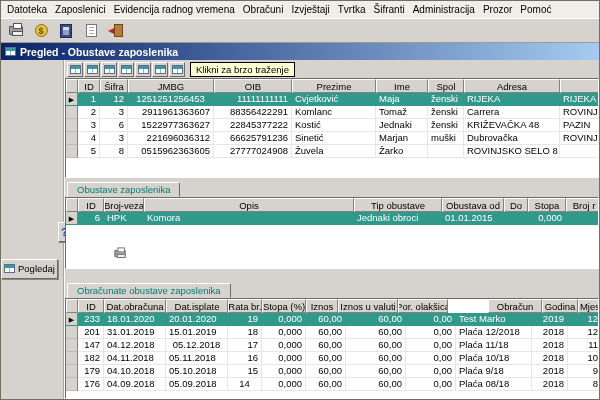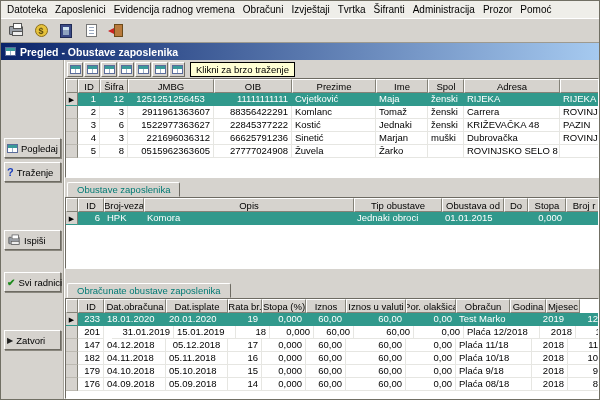--- a/index.html
+++ b/index.html
@@ -44,21 +44,21 @@
   .chk-ico { color:#1d8a1d; font-size:10px; font-weight:bold; }
   .arr-ico { color:#222; font-size:8px; }
 
   
   .titlebar { height:17px; background:linear-gradient(to right,#0a246a,#a6caf0);
     display:flex; align-items:center; padding:0 4px; gap:4px; }
   .title { color:#fff; font-size:10.5px; font-weight:bold; white-space:nowrap; }
 
   
   .content { flex:1; display:flex; overflow:hidden; }
-  .sidebar { width:64px; display:flex; flex-direction:column; align-items:center;
+  .sidebar { width:64px; display:flex; flex-direction:row; align-items:center;
     background:#d6d3ce; border-right:1px solid #ffffff; box-shadow:inset -1px 0 0 #a8a59c; }
   .side-btn { width:57px; height:20px; background:#d6d3ce;
     border:1px solid; border-color:#fff #6e6b63 #6e6b63 #fff; box-shadow:1px 1px 0 #8a877e;
     display:flex; align-items:center; gap:3px; padding:0 2px; font-size:9.5px;
     font-family:"Liberation Sans",sans-serif; white-space:nowrap; }
   .sb1 { margin-top:78px; } .sb2 { margin-top:4px; } .sb3 { margin-top:48px; }
   .sb4 { margin-top:22px; } .sb5 { margin-top:38px; }
 
   .main { flex:1; display:flex; flex-direction:column; overflow:hidden; }
 
@@ -292,24 +292,24 @@
       <div class="tab tab2">Obračunate obustave zaposlenika</div>
 
       <div class="grid bottom-grid">
         <div class="ghead">
             <div class="th" style="width: 12px;"></div>
             <div class="th" style="width: 26px;">ID</div>
             <div class="th" style="width: 62px;">Dat.obračuna</div>
             <div class="th" style="width: 62px;">Dat.isplate</div>
             <div class="th" style="width: 34px;">Rata br.</div>
             <div class="th" style="width: 44px;">Stopa (%)</div>
-            <div class="th" style="width: 40px;">Iznos</div>
+            <div class="th" style="width: 32px;">Iznos</div>
             <div class="th" style="width: 60px;">Iznos u valuti</div>
             <div class="th" style="width: 50px;">Por. olakšica</div>
-            <div class="th" style="width: 54px;">Obračun</div>
+            <div class="th" style="width: 54px; margin-left: 40px;">Obračun</div>
             <div class="th" style="width: 36px;">Godina</div>
             <div class="th" style="width: 34px;">Mjesec</div>
           </div>
         <div>
             <div class="tr selected">
               <div class="td indicator" style="width: 12px;">▶</div>
               <div class="td" style="width: 26px; text-align: right;">233</div>
               <div class="td" style="width: 62px; text-align: left;">18.01.2020</div>
               <div class="td" style="width: 62px; text-align: left;">20.01.2020</div>
               <div class="td" style="width: 34px; text-align: right;">19</div>
@@ -317,21 +317,21 @@
               <div class="td" style="width: 40px; text-align: right;">60,00</div>
               <div class="td" style="width: 60px; text-align: right;">60,00</div>
               <div class="td" style="width: 50px; text-align: right;">0,00</div>
               <div class="td" style="width: 76px; text-align: left;">Test Marko</div>
               <div class="td" style="width: 36px; text-align: right;">2019</div>
               <div class="td" style="width: 34px; text-align: right;">12</div>
             </div>
             <div class="tr">
               <div class="td indicator" style="width: 12px;"></div>
               <div class="td" style="width: 26px; text-align: right;">201</div>
-              <div class="td" style="width: 62px; text-align: right; margin-left: 8px;">31.01.2019</div>
+              <div class="td" style="width: 62px; text-align: left;">31.01.2019</div>
               <div class="td" style="width: 62px; text-align: left;">15.01.2019</div>
               <div class="td" style="width: 34px; text-align: right;">18</div>
               <div class="td" style="width: 44px; text-align: right;">0,000</div>
               <div class="td" style="width: 40px; text-align: right;">60,00</div>
               <div class="td" style="width: 60px; text-align: right;">60,00</div>
               <div class="td" style="width: 50px; text-align: right;">0,00</div>
               <div class="td" style="width: 76px; text-align: left;">Plaća 12/2018</div>
               <div class="td" style="width: 36px; text-align: right;">2018</div>
               <div class="td" style="width: 34px; text-align: right;">12</div>
             </div>
@@ -375,21 +375,21 @@
               <div class="td" style="width: 50px; text-align: right;">0,00</div>
               <div class="td" style="width: 76px; text-align: left;">Plaća 9/18</div>
               <div class="td" style="width: 36px; text-align: right;">2018</div>
               <div class="td" style="width: 34px; text-align: right;">9</div>
             </div>
             <div class="tr">
               <div class="td indicator" style="width: 12px;"></div>
               <div class="td" style="width: 26px; text-align: right;">176</div>
               <div class="td" style="width: 62px; text-align: left;">04.09.2018</div>
               <div class="td" style="width: 62px; text-align: left;">05.09.2018</div>
-              <div class="td" style="width: 34px; text-align: right;">14</div>
+              <div class="td" style="width: 34px; text-align: center;">14</div>
               <div class="td" style="width: 44px; text-align: right;">0,000</div>
               <div class="td" style="width: 40px; text-align: right;">60,00</div>
               <div class="td" style="width: 60px; text-align: right;">60,00</div>
               <div class="td" style="width: 50px; text-align: right;">0,00</div>
               <div class="td" style="width: 76px; text-align: left;">Plaća 08/18</div>
               <div class="td" style="width: 36px; text-align: right;">2018</div>
               <div class="td" style="width: 34px; text-align: right;">8</div>
             </div>
           </div>
       </div>

